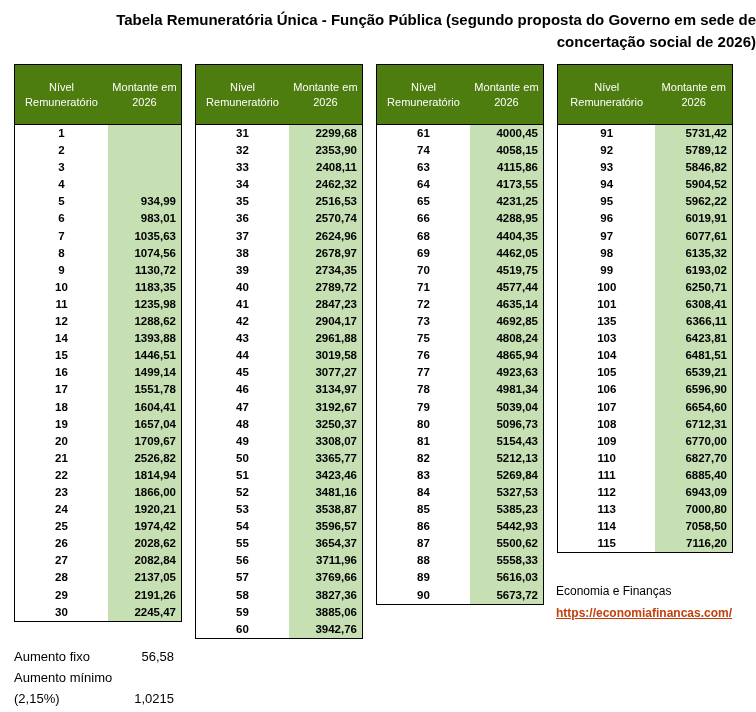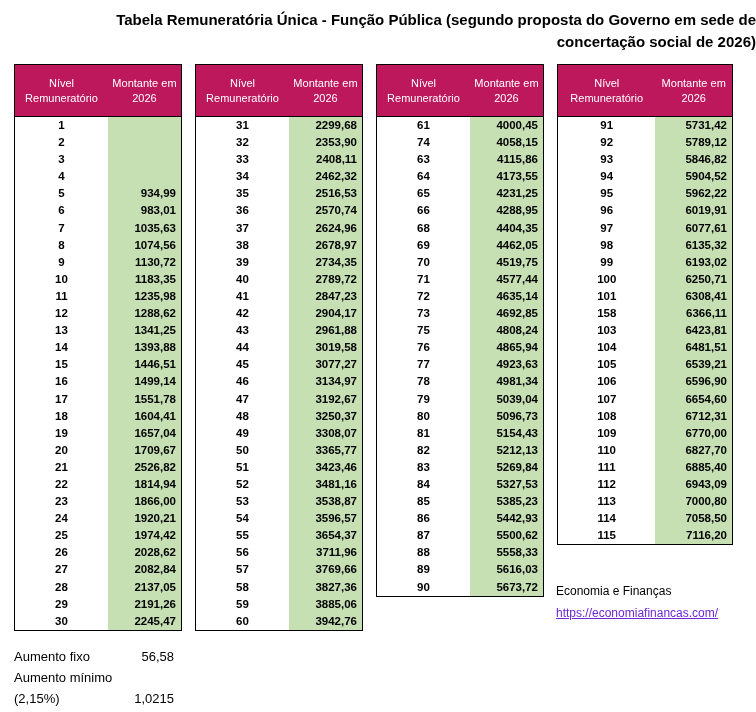--- a/index.html
+++ b/index.html
@@ -9,38 +9,38 @@
 
   .title { position:absolute; top:9px; left:0; width:756px; text-align:right;
            font-weight:bold; font-size:15px; line-height:22px; }
 
   .tables-row { position:absolute; left:14px; top:64px; display:flex; gap:13px;
                 align-items:flex-start; }
   .tru-table { border:1px solid #000; background:#fff; }
   .tru-table.w1 { width:168px; }
   .tru-table.w4 { width:176px; }
 
-  .thead { background:#be185d; color:#fff; display:flex; height:52px;
+  .thead { background:#4d7c0f; color:#fff; display:flex; height:60px;
            border-bottom:1px solid #000; }
   .thead .hc { display:flex; align-items:center; justify-content:center;
                text-align:center; font-size:11px; line-height:15px; }
   .hc.h-nivel { width:56%; }
   .hc.h-mont  { width:44%; padding:12px 2px; }
 
   .trow { display:flex; height:17.1px; line-height:17.1px; }
   .cell-nivel { width:56%; text-align:center; font-size:11.5px; font-weight:bold; }
   .cell-montante { width:44%; background:#C6E0B4; text-align:right;
                    padding-right:5px; font-size:11.5px; font-weight:bold; }
 
   .summary { position:absolute; left:14px; top:646px; width:160px;
              font-size:13px; line-height:21px; }
   .s-line { display:flex; justify-content:space-between; }
 
   .credit { position:absolute; left:556px; top:580px; font-size:12px; line-height:22px; }
-  .credit a { color:#6d28d9; font-weight:normal; text-decoration:underline; }
+  .credit a { color:#c2410c; font-weight:bold; text-decoration:underline; }
 </style>
 </head>
 <body>
 
 <div class="page">
 
   <div class="title">
     <div>Tabela Remuneratória Única - Função Pública (segundo proposta do Governo em sede de</div>
     <div>concertação social de 2026)</div>
   </div>
@@ -95,24 +95,20 @@
           </div>
           <div class="trow">
             <div class="cell-nivel">11</div>
             <div class="cell-montante">1235,98</div>
           </div>
           <div class="trow">
             <div class="cell-nivel">12</div>
             <div class="cell-montante">1288,62</div>
           </div>
           <div class="trow">
-            <div class="cell-nivel">13</div>
-            <div class="cell-montante">1341,25</div>
-          </div>
-          <div class="trow">
             <div class="cell-nivel">14</div>
             <div class="cell-montante">1393,88</div>
           </div>
           <div class="trow">
             <div class="cell-nivel">15</div>
             <div class="cell-montante">1446,51</div>
           </div>
           <div class="trow">
             <div class="cell-nivel">16</div>
             <div class="cell-montante">1499,14</div>
@@ -470,21 +466,21 @@
           </div>
           <div class="trow">
             <div class="cell-nivel">100</div>
             <div class="cell-montante">6250,71</div>
           </div>
           <div class="trow">
             <div class="cell-nivel">101</div>
             <div class="cell-montante">6308,41</div>
           </div>
           <div class="trow">
-            <div class="cell-nivel">158</div>
+            <div class="cell-nivel">135</div>
             <div class="cell-montante">6366,11</div>
           </div>
           <div class="trow">
             <div class="cell-nivel">103</div>
             <div class="cell-montante">6423,81</div>
           </div>
           <div class="trow">
             <div class="cell-nivel">104</div>
             <div class="cell-montante">6481,51</div>
           </div>

